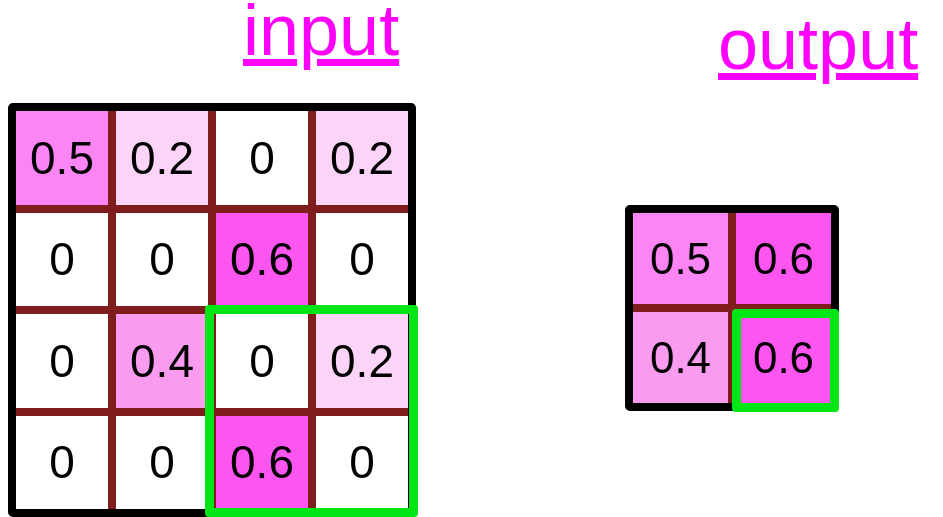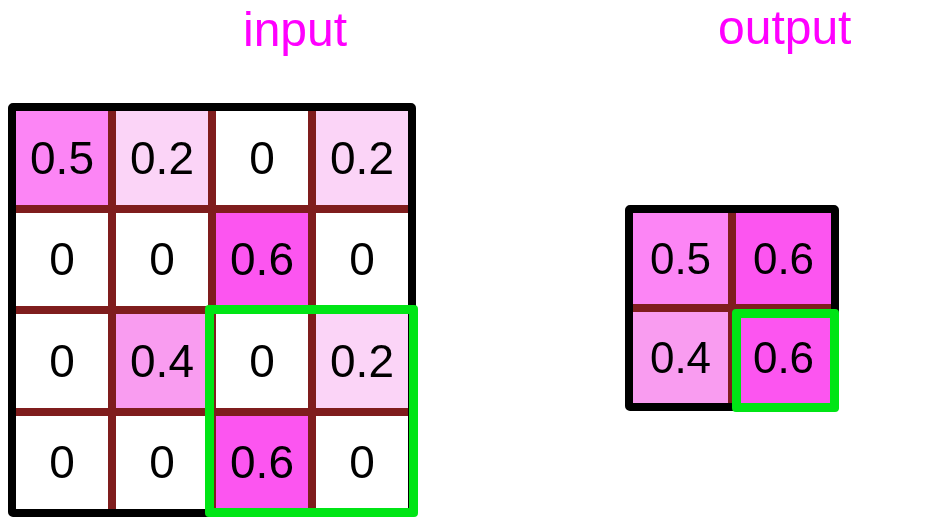--- a/index.html
+++ b/index.html
@@ -11,28 +11,29 @@
     width: 943px;
     height: 517px;
     position: relative;
     overflow: hidden;
     font-family: "Liberation Sans", sans-serif;
   }
 
   .label {
     position: absolute;
     color: #ff00ff;
-    font-size: 48px;
+    font-size: 72px;
     line-height: 56px;
     font-family: "Liberation Sans", sans-serif;
     white-space: nowrap;
     letter-spacing: 0px;
+    text-decoration: underline;
   }
   #label-input  { left: 243px; top: 2px; }
-  #label-output { left: 718px; top: 0; }
+  #label-output { left: 718px; top: 16px; }
 
   
   .grid {
     position: absolute;
     background: #7f1d1d;
     border: 8px solid #000000;
     border-radius: 5px;
     box-sizing: border-box;
     display: grid;
     gap: 8px;

